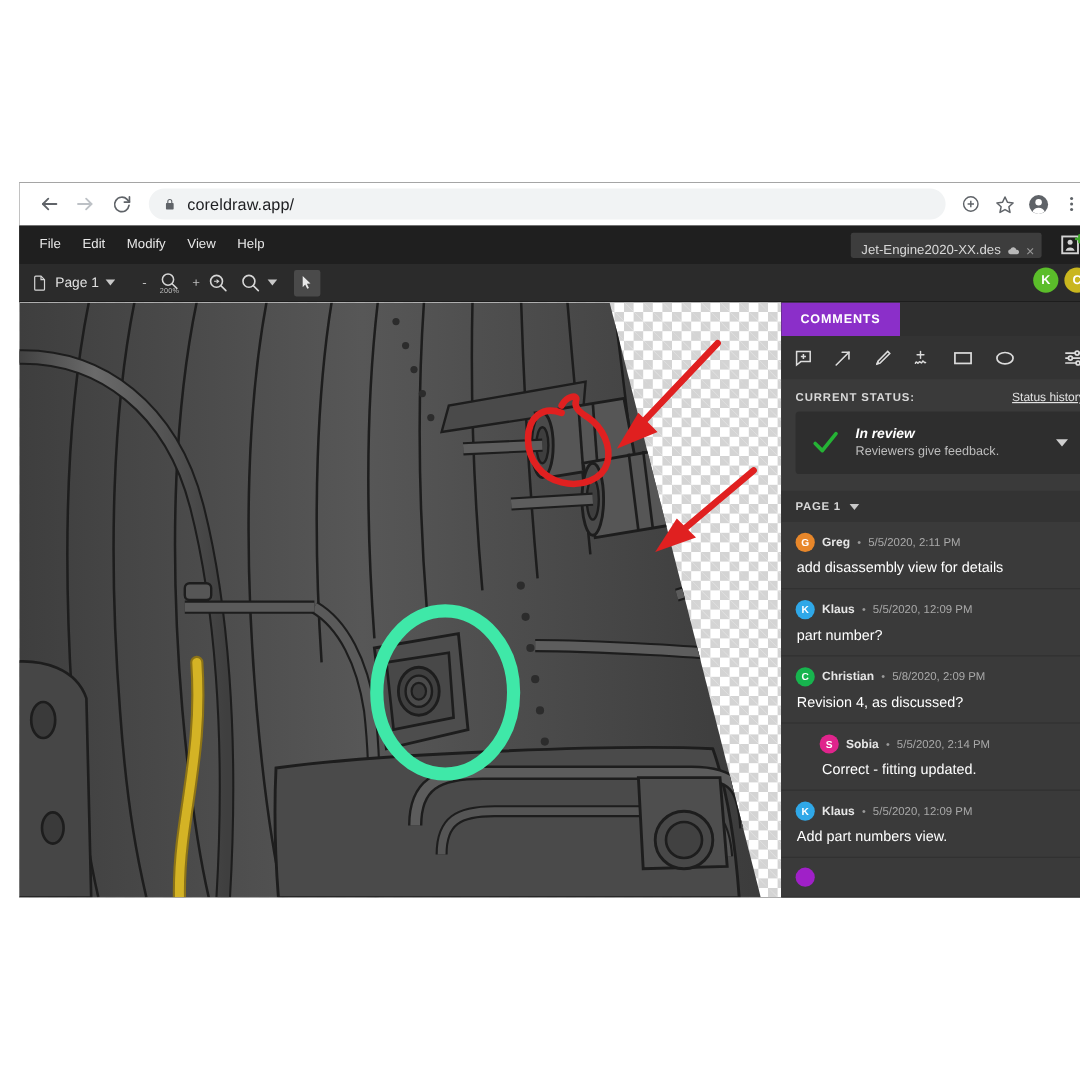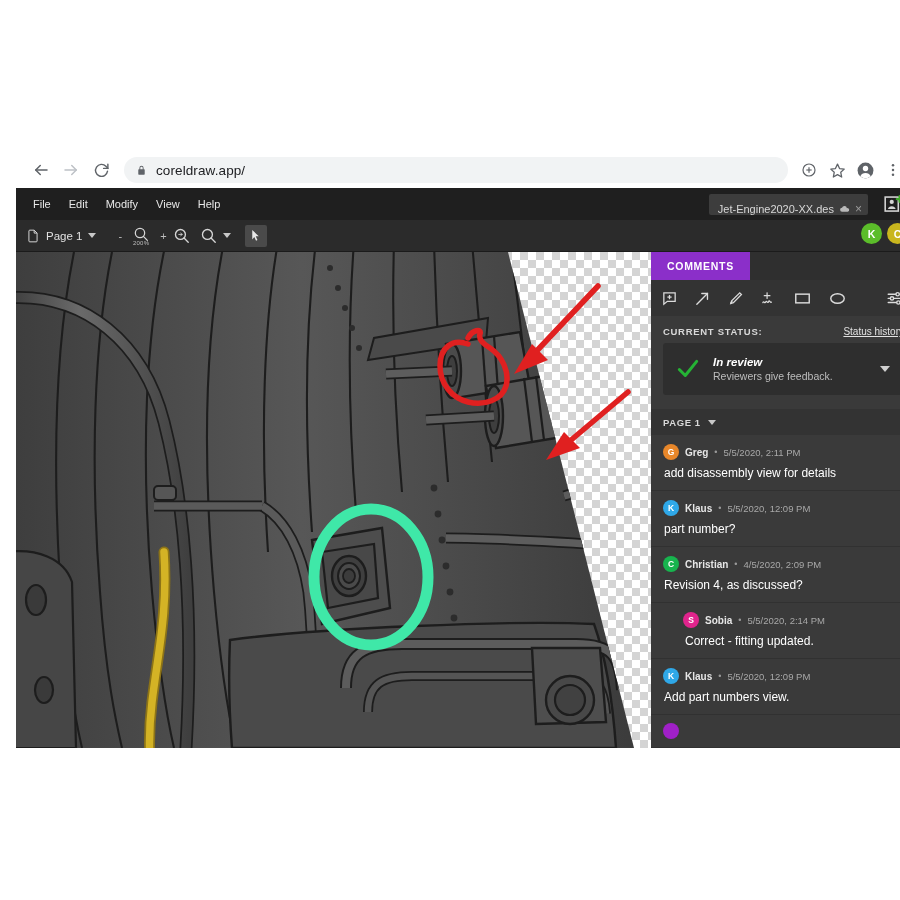--- a/index.html
+++ b/index.html
@@ -462,21 +462,21 @@
           <div class="cbody">part number?</div>
         </div>
 
         <div class="citem">
           <div class="chead">
             <span class="cav" style="background:#17b44e">
                 <span>C</span>
               </span>
             <span class="cname">Christian</span>
             <span class="cdot">•</span>
-            <span class="ctime">4/5/2020, 2:09 PM</span>
+            <span class="ctime">5/8/2020, 2:09 PM</span>
           </div>
           <div class="cbody">Revision 4, as discussed?</div>
         </div>
 
         <div class="citem reply">
           <div class="chead">
             <span class="cav" style="background:#e0248c">
                 <span>S</span>
               </span>
             <span class="cname">Sobia</span>

